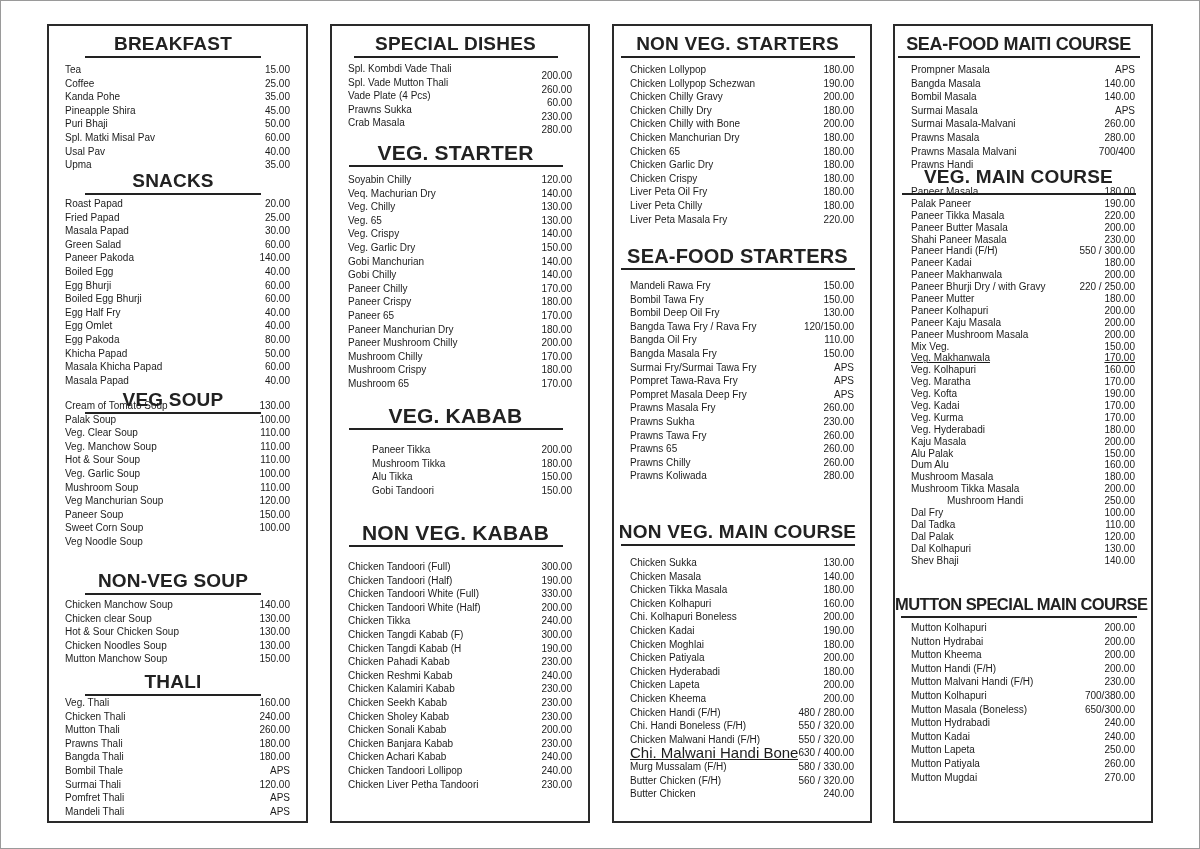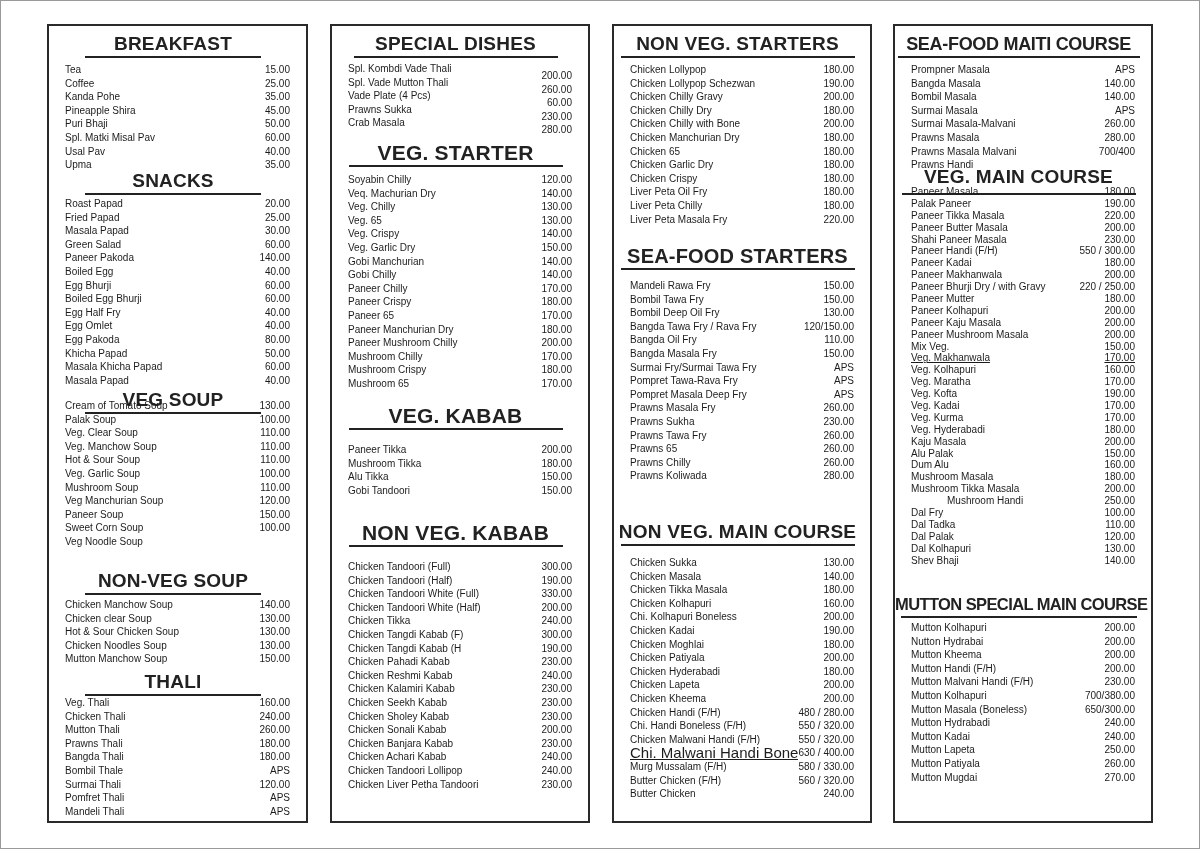--- a/index.html
+++ b/index.html
@@ -337,21 +337,21 @@
     <div class="row">
         <span class="name">Mushroom 65</span>
         <span class="price">170.00</span>
       </div>
   </div>
 
   <div class="section" style="top:380px;">
     <div class="sec-title" style="font-size:21px;">VEG. KABAB</div>
     <div class="sec-rule" style="width:214px;"></div>
   </div>
-  <div class="items" style="top:417px;">
+  <div class="items" style="top:417px;margin-left:24px;">
     <div class="row">
         <span class="name">Paneer Tikka</span>
         <span class="price">200.00</span>
       </div>
     <div class="row">
         <span class="name">Mushroom Tikka</span>
         <span class="price">180.00</span>
       </div>
     <div class="row">
         <span class="name">Alu Tikka</span>

